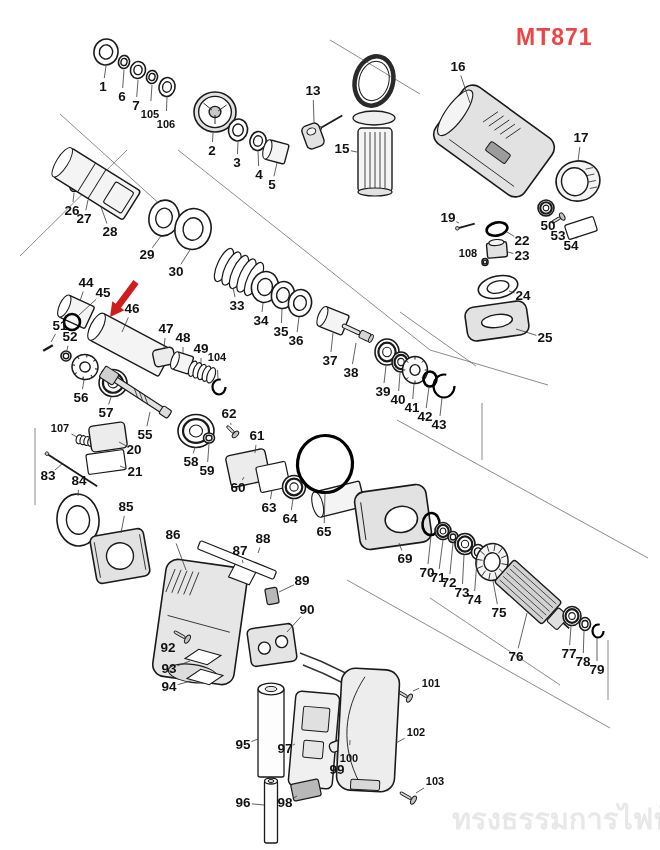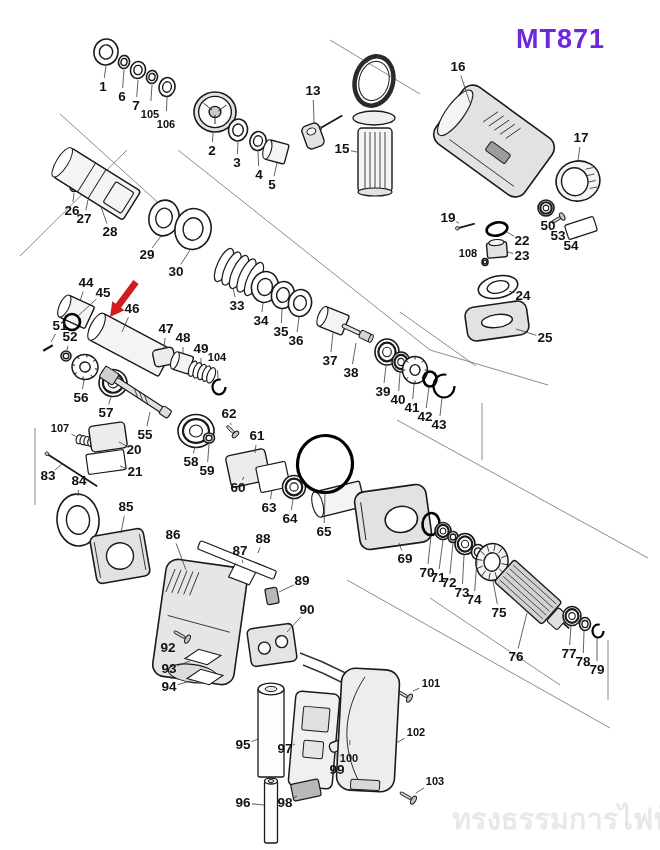--- a/index.html
+++ b/index.html
@@ -1,19 +1,19 @@
 <!DOCTYPE html>
 <html><head>
 <meta charset="utf-8">
 <style>
   html,body{margin:0;padding:0;background:#fff;}
   .page{position:relative;width:660px;height:850px;background:#ffffff;overflow:hidden;
         font-family:"Liberation Sans","DejaVu Sans",sans-serif;}
-  .model-title{position:absolute;left:516px;top:24px;width:130px;font-size:27px;font-weight:800;
-        color:#6d28d9;letter-spacing:1px;}
+  .model-title{position:absolute;left:516px;top:24px;width:130px;font-size:23px;font-weight:800;
+        color:#ef4444;letter-spacing:1px;}
   .watermark{position:absolute;left:452px;top:796px;width:230px;font-size:29px;font-weight:600;
         color:#e8e8e8;white-space:nowrap;}
   svg{position:absolute;left:0;top:0;}
   text.lbl{font-family:"Liberation Sans","DejaVu Sans",sans-serif;}
 </style>
 </head>
 <body>
 
 <div class="page">
   <svg id="diagram" width="660" height="850" viewBox="0 0 660 850">

